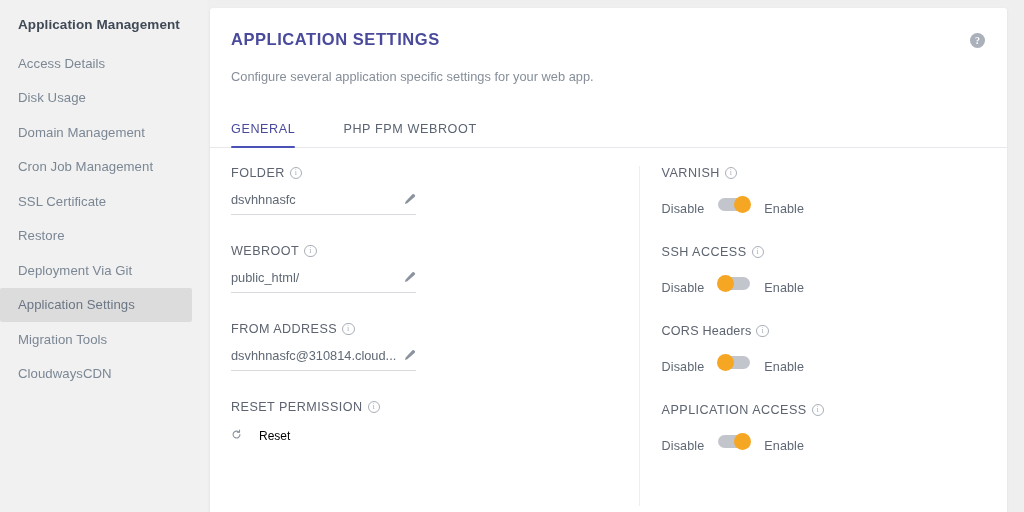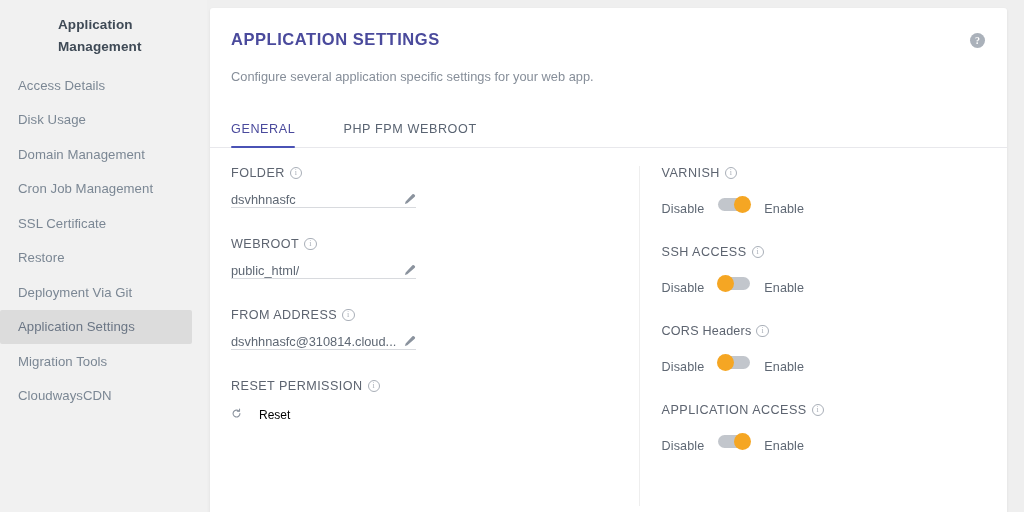--- a/index.html
+++ b/index.html
@@ -32,21 +32,20 @@
     position: relative;
     z-index: 2;
   }
   .sidebar-title {
     font-size: 13.5px;
     font-weight: bold;
     color: #3f4a56;
     padding: 0 0 0 18px;
     line-height: 22px;
     letter-spacing: 0.1px;
-    margin-left: 40px;
   }
   .sidebar-list {
     margin-top: 10px;
   }
   .sidebar-item {
     height: 34.5px;
     display: flex;
     align-items: center;
     padding-left: 18px;
     box-sizing: border-box;
@@ -203,20 +202,21 @@
     cursor: pointer;
   }
   .info-icon::before { content: "i"; position: relative; top: -0.5px;}
 
   .input-row {
     width: 185px;
     border-bottom: 1px solid #d8dade;
     display: flex;
     align-items: center;
     justify-content: space-between;
+    padding-bottom: 7px;
     cursor: text;
   }
   .input-value {
     font-size: 12.8px;
     color: #5f6874;
     white-space: nowrap;
     overflow: hidden;
     text-overflow: ellipsis;
   }
   .pencil-icon {

